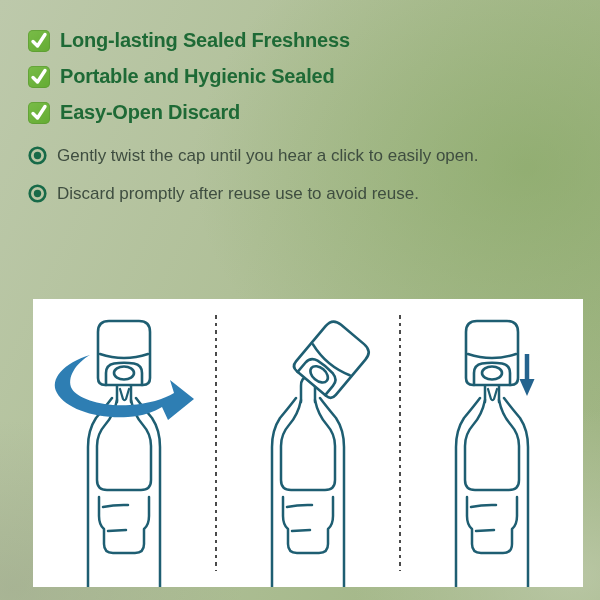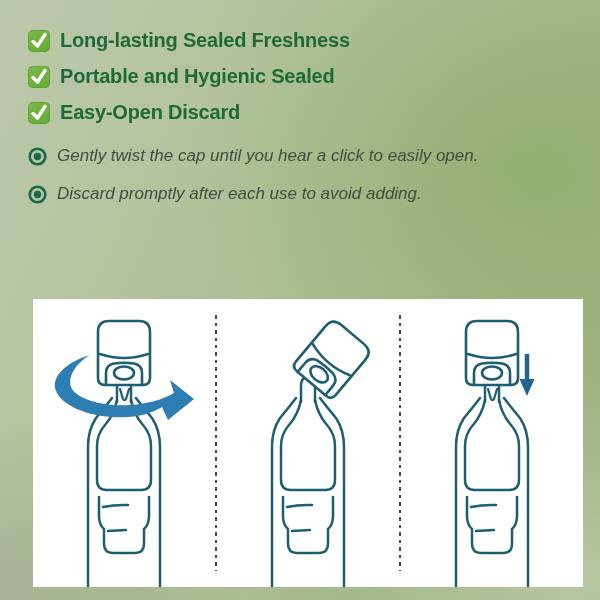--- a/index.html
+++ b/index.html
@@ -38,23 +38,22 @@
     letter-spacing:-0.2px;
     white-space:nowrap;
   }
 
   
   .instructions{
     position:absolute;left:28px;top:144px;
     list-style:none;margin:0;padding:0;
   }
   .instruction{
-    display:flex;align-items:center;gap:10px;
+    display:flex;align-items:flex-start;gap:10px;
     margin-bottom:15px;
-    font-style:italic;
   }
   .bullet{width:19px;height:19px;flex:0 0 19px;margin-top:2px;}
   .instruction p{
     margin:0;max-width:488px;
     color:#3f4e40;
     font-size:17px;line-height:23px;
   }
 
   
   .panel{
@@ -134,21 +133,21 @@
       </span>
       <p>Gently twist the cap until you hear a click to easily open.</p>
     </li>
     <li class="instruction">
       <span class="bullet">
         <svg width="19" height="19" viewBox="0 0 19 19">
           <circle cx="9.5" cy="9.5" r="7.8" fill="none" stroke="#176a48" stroke-width="2.6"></circle>
           <circle cx="9.5" cy="9.5" r="3.7" fill="#176a48"></circle>
         </svg>
       </span>
-      <p>Discard promptly after each use to avoid adding.</p>
+      <p>Discard promptly after reuse use to avoid reuse.</p>
     </li>
   </ul>
 
   <div class="panel">
 
     <div class="step">
       <svg viewBox="0 0 182 288">
         <use href="#bottle"></use>
         <use href="#cap"></use>
         <use href="#spout-drop"></use>

